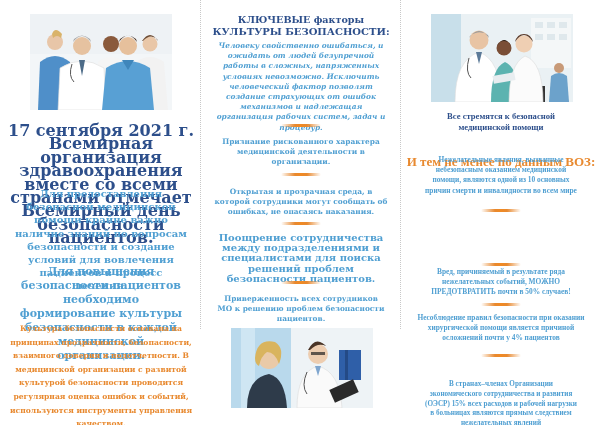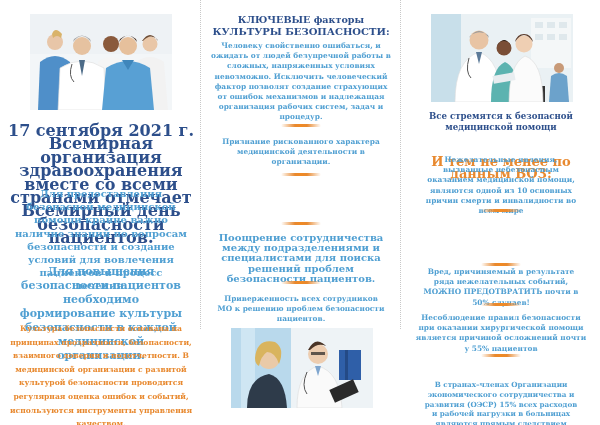--- a/index.html
+++ b/index.html
@@ -3,21 +3,21 @@
 <meta charset="utf-8">
 <style>
   * { box-sizing: border-box; margin: 0; padding: 0; }
   html, body { width: 600px; height: 425px; background: #ffffff; overflow: hidden; }
   body { font-family: "DejaVu Serif", "Liberation Serif", serif; position: relative; }
 
   .page { position: absolute; left: 0; top: 0; width: 600px; height: 425px; display: flex; }
   .col { position: relative; height: 329px; }
   .col1 { width: 200px; }
   .col2 { width: 200px; border-left: 1px dotted #c8c8c8; }
-  .col3 { width: 200px; border-left: 1px dotted #c8c8c8; }
+  .col3 { width: 200px; border-left: 1px dotted #c8c8c8; font-family: Liberation Serif, serif; }
 
   .photo { position: absolute; overflow: hidden; }
   .photo svg { display: block; width: 100%; height: 100%; }
 
   .t { position: absolute; text-align: center; font-weight: bold; }
 
   .dark { color: #2d4f8b; }
   .light { color: #4f9fd2; }
   .orange { color: #e8892f; }
 
@@ -66,26 +66,27 @@
 
     <div class="t light" style="left:14px; top:265px; width:174px; font-size:11px; line-height:14px;">Для повышения безопасности пациентов необходимо формирование культуры безопасности в каждой медицинской организации.</div>
 
     <div class="t orange" style="left:4px; top:322px; width:194px; font-size:7.6px; line-height:13.6px;">Культура безопасности основана на принципах прозрачности, безопасности, взаимного доверия и подотчетности. В медицинской организации с развитой культурой безопасности проводится регулярная оценка ошибок и событий, используются инструменты управления качеством.</div>
   </div>
 
   <div class="col col2">
     <div class="t dark" style="left:0; top:14px; width:200px; font-size:9.6px; line-height:12px;">КЛЮЧЕВЫЕ факторы</div>
     <div class="t dark" style="left:0; top:26px; width:200px; font-size:10px; line-height:12px;">КУЛЬТУРЫ БЕЗОПАСНОСТИ:</div>
 
-    <div class="t light" style="left:10px; top:41px; width:180px; font-size:7.4px; line-height:10.2px;">Человеку свойственно ошибаться, и ожидать от людей безупречной работы в сложных, напряженных условиях невозможно.  Исключить человеческий фактор позволят создание страхующих от ошибок механизмов и надлежащая организация рабочих систем, задач и процедур.</div>
+    <div class="t light" style="left:10px; top:41px; width:180px; font-size:7.4px; line-height:10.2px;font-style:italic;">Человеку свойственно ошибаться, и ожидать от людей безупречной работы в сложных, напряженных условиях невозможно.  Исключить человеческий фактор позволят создание страхующих от ошибок механизмов и надлежащая организация рабочих систем, задач и процедур.</div>
     <div class="divider" style="left:80px; top:124px;"></div>
 
     <div class="t light" style="left:20px; top:137px; width:160px; font-size:7.4px; line-height:10.2px;">Признание рискованного характера медицинской деятельности в организации.</div>
     <div class="divider" style="left:80px; top:173px;"></div>
 
+    <div class="t light" style="left:12px; top:187px; width:176px; font-size:7.4px; line-height:10.2px;">Открытая  и прозрачная среда, в которой сотрудники могут сообщать об ошибках, не опасаясь наказания.</div>
     <div class="divider" style="left:80px; top:222px;"></div>
 
     <div class="t light" style="left:16px; top:233px; width:168px; font-size:10px; line-height:10.2px;">Поощрение сотрудничества между подразделениями и специалистами для поиска решений проблем безопасности пациентов.</div>
     <div class="divider" style="left:80px; top:281px;"></div>
 
     <div class="t light" style="left:16px; top:294px; width:168px; font-size:7.4px; line-height:10.2px;">Приверженность всех сотрудников МО к решению проблем безопасности пациентов.</div>
 
     <div class="photo" style="left:30px; top:328px; width:142px; height:80px;">
       <svg viewBox="0 0 142 80" preserveAspectRatio="none">
         <rect width="142" height="80" fill="#eef3f6"></rect>
@@ -150,18 +151,18 @@
     <div class="t orange" style="left:0; top:156px; width:200px; font-size:13px; line-height:12px;">И тем не менее  по данным ВОЗ:</div>
 
     <div class="t light" style="left:20px; top:155px; width:160px; font-size:7.4px; line-height:10.2px;">Нежелательные явления, вызванные небезопасным оказанием медицинской помощи,  являются одной из 10 основных причин смерти и инвалидности во всем мире</div>
     <div class="divider" style="left:80px; top:209px;"></div>
 
     <div class="t light" style="left:18px; top:219px; width:164px; font-size:7.4px; line-height:10.2px;margin-top:48px;">Вред, причиняемый в результате ряда нежелательных событий, МОЖНО ПРЕДОТВРАТИТЬ почти в 50% случаев!</div>
     <div class="divider" style="left:80px; top:263px;"></div>
 
     <div class="divider" style="left:80px; top:303px;"></div>
 
-    <div class="t light" style="left:14px; top:313px; width:172px; font-size:7.4px; line-height:10.2px;">Несоблюдение правил безопасности при оказании хирургической помощи является причиной осложнений почти у 55% пациентов</div>
+    <div class="t light" style="left:14px; top:313px; width:172px; font-size:7.4px; line-height:10.2px;">Несоблюдение правил безопасности при оказании хирургической помощи является причиной осложнений почти у 4% пациентов</div>
     <div class="divider" style="left:80px; top:354px;"></div>
 
     <div class="t light" style="left:22px; top:364px; width:156px; font-size:7.2px; line-height:9.8px;margin-top:16px;">В странах–членах Организации экономического сотрудничества и развития (ОЭСР) 15% всех расходов и рабочей нагрузки в больницах являются прямым следствием нежелательных явлений</div>
   </div>
 </div>
 
 </body></html>

